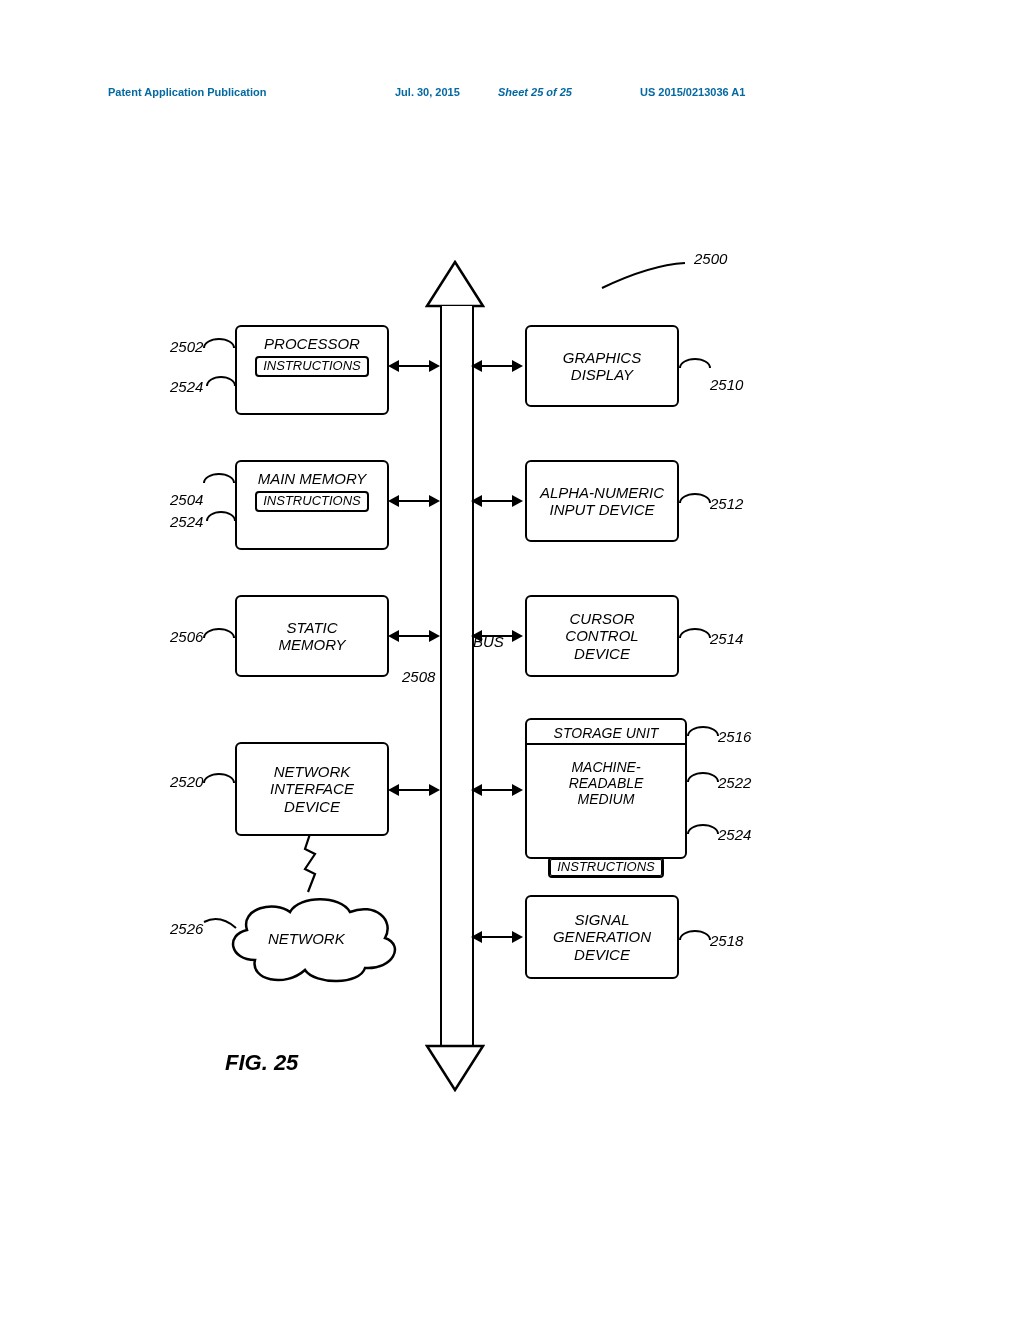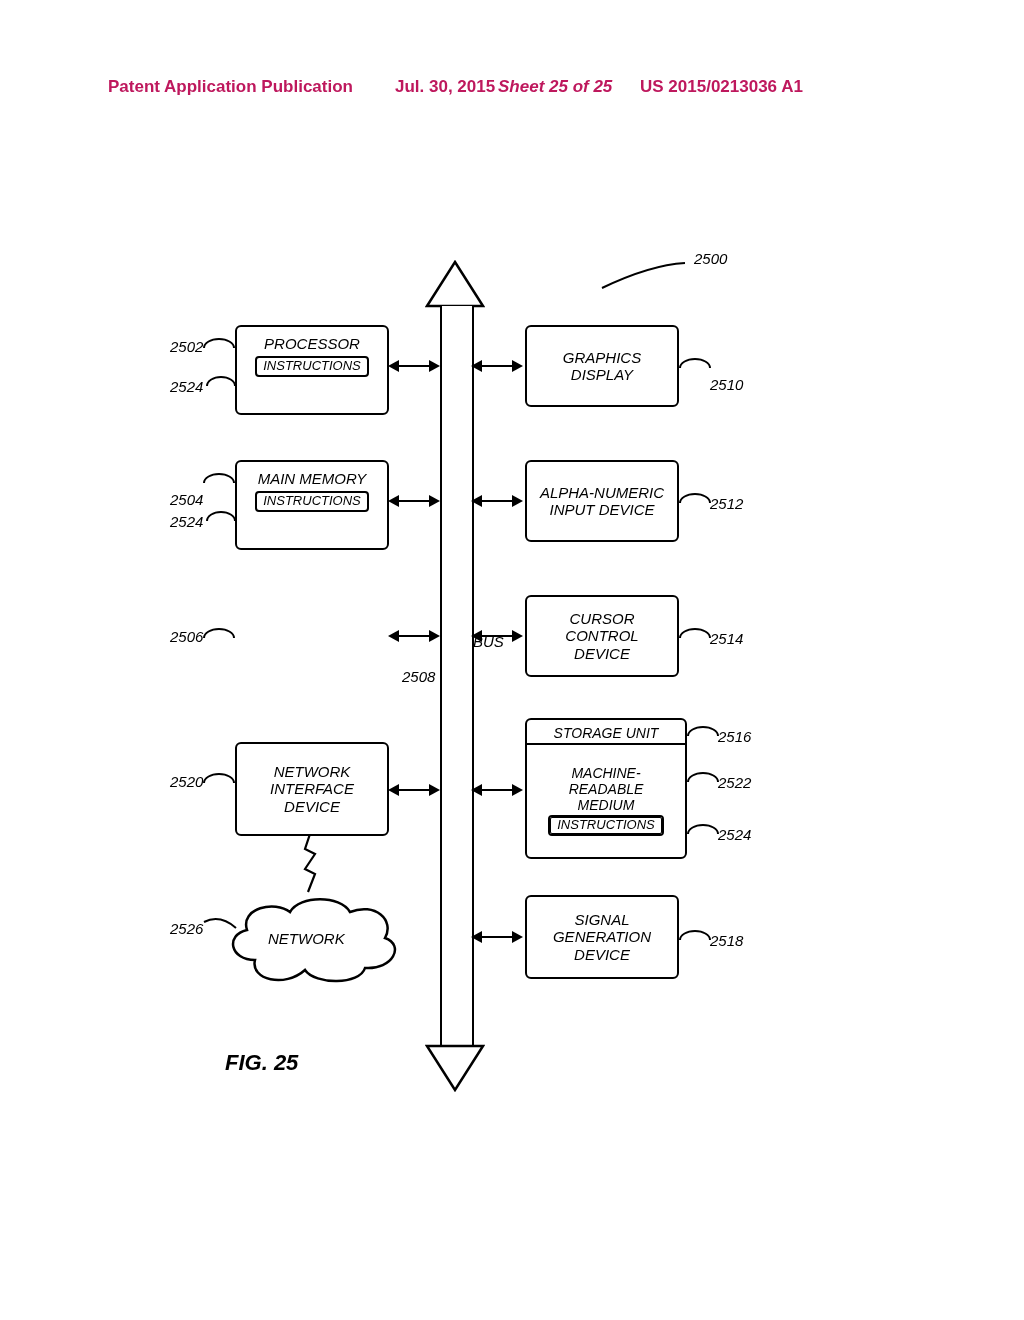--- a/index.html
+++ b/index.html
@@ -9,23 +9,23 @@
     font-family: Arial, Helvetica, sans-serif;
   }
   .page {
     position: relative;
     width: 1024px;
     height: 1320px;
     background: #fff;
   }
   .hdr {
     position: absolute;
-    top: 77px;
-    font-size: 17px;
-    color: #be185d;
+    top: 86px;
+    font-size: 11px;
+    color: #0369a1;
     font-weight: bold;
   }
   .hdr-left { left: 108px; }
   .hdr-mid  { left: 395px; }
   .hdr-sheet{ left: 498px; font-style: italic; }
   .hdr-right{ left: 640px; }
 
   .fig {
     position: absolute;
     left: 170px;
@@ -64,24 +64,25 @@
   .inner-double > div {
     border: 1.5px solid #000;
     border-radius: 2px;
     padding: 0 6px;
     font-size: 13px;
   }
   .sec-title { font-size: 14px; margin-bottom: 2px;}
   .mrm-box {
     border-top: 2.5px solid #000;
     width: 100%;
-    padding-top: 20px;
+    padding-top: 14px;
     display:flex;
     flex-direction:column;
     align-items:center;
+    gap:48px;
   }
 
   .ref {
     position: absolute;
     font-size: 15px;
     font-style: italic;
   }
   .arc {
     position: absolute;
     border: 2px solid #000;
@@ -176,20 +177,24 @@
     <div class="arc" style="left:33px;top:223px;width:28px;"></div>
     <div class="ref" style="left:0px;top:241px;">2504</div>
     <div class="arc" style="left:36px;top:261px;width:26px;"></div>
     <div class="ref" style="left:0px;top:263px;">2524</div>
     <div class="dbl-arrow" style="left:218px;top:251px;width:52px;">
       <div class="ahl"></div>
         <div class="line" style="left:10px;right:10px;"></div>
         <div class="ahr"></div>
     </div>
 
+    <div class="box" style="left:65px;top:345px;width:150px;height:78px;white-space:pre-line;">
+      <div>STATIC
+MEMORY</div>
+    </div>
     <div class="arc" style="left:33px;top:378px;width:28px;"></div>
     <div class="ref" style="left:0px;top:378px;">2506</div>
     <div class="dbl-arrow" style="left:218px;top:386px;width:52px;">
       <div class="ahl"></div>
         <div class="line" style="left:10px;right:10px;"></div>
         <div class="ahr"></div>
     </div>
 
     <div class="box" style="left:65px;top:492px;width:150px;height:90px;white-space:pre-line;">
       <div>NETWORK

